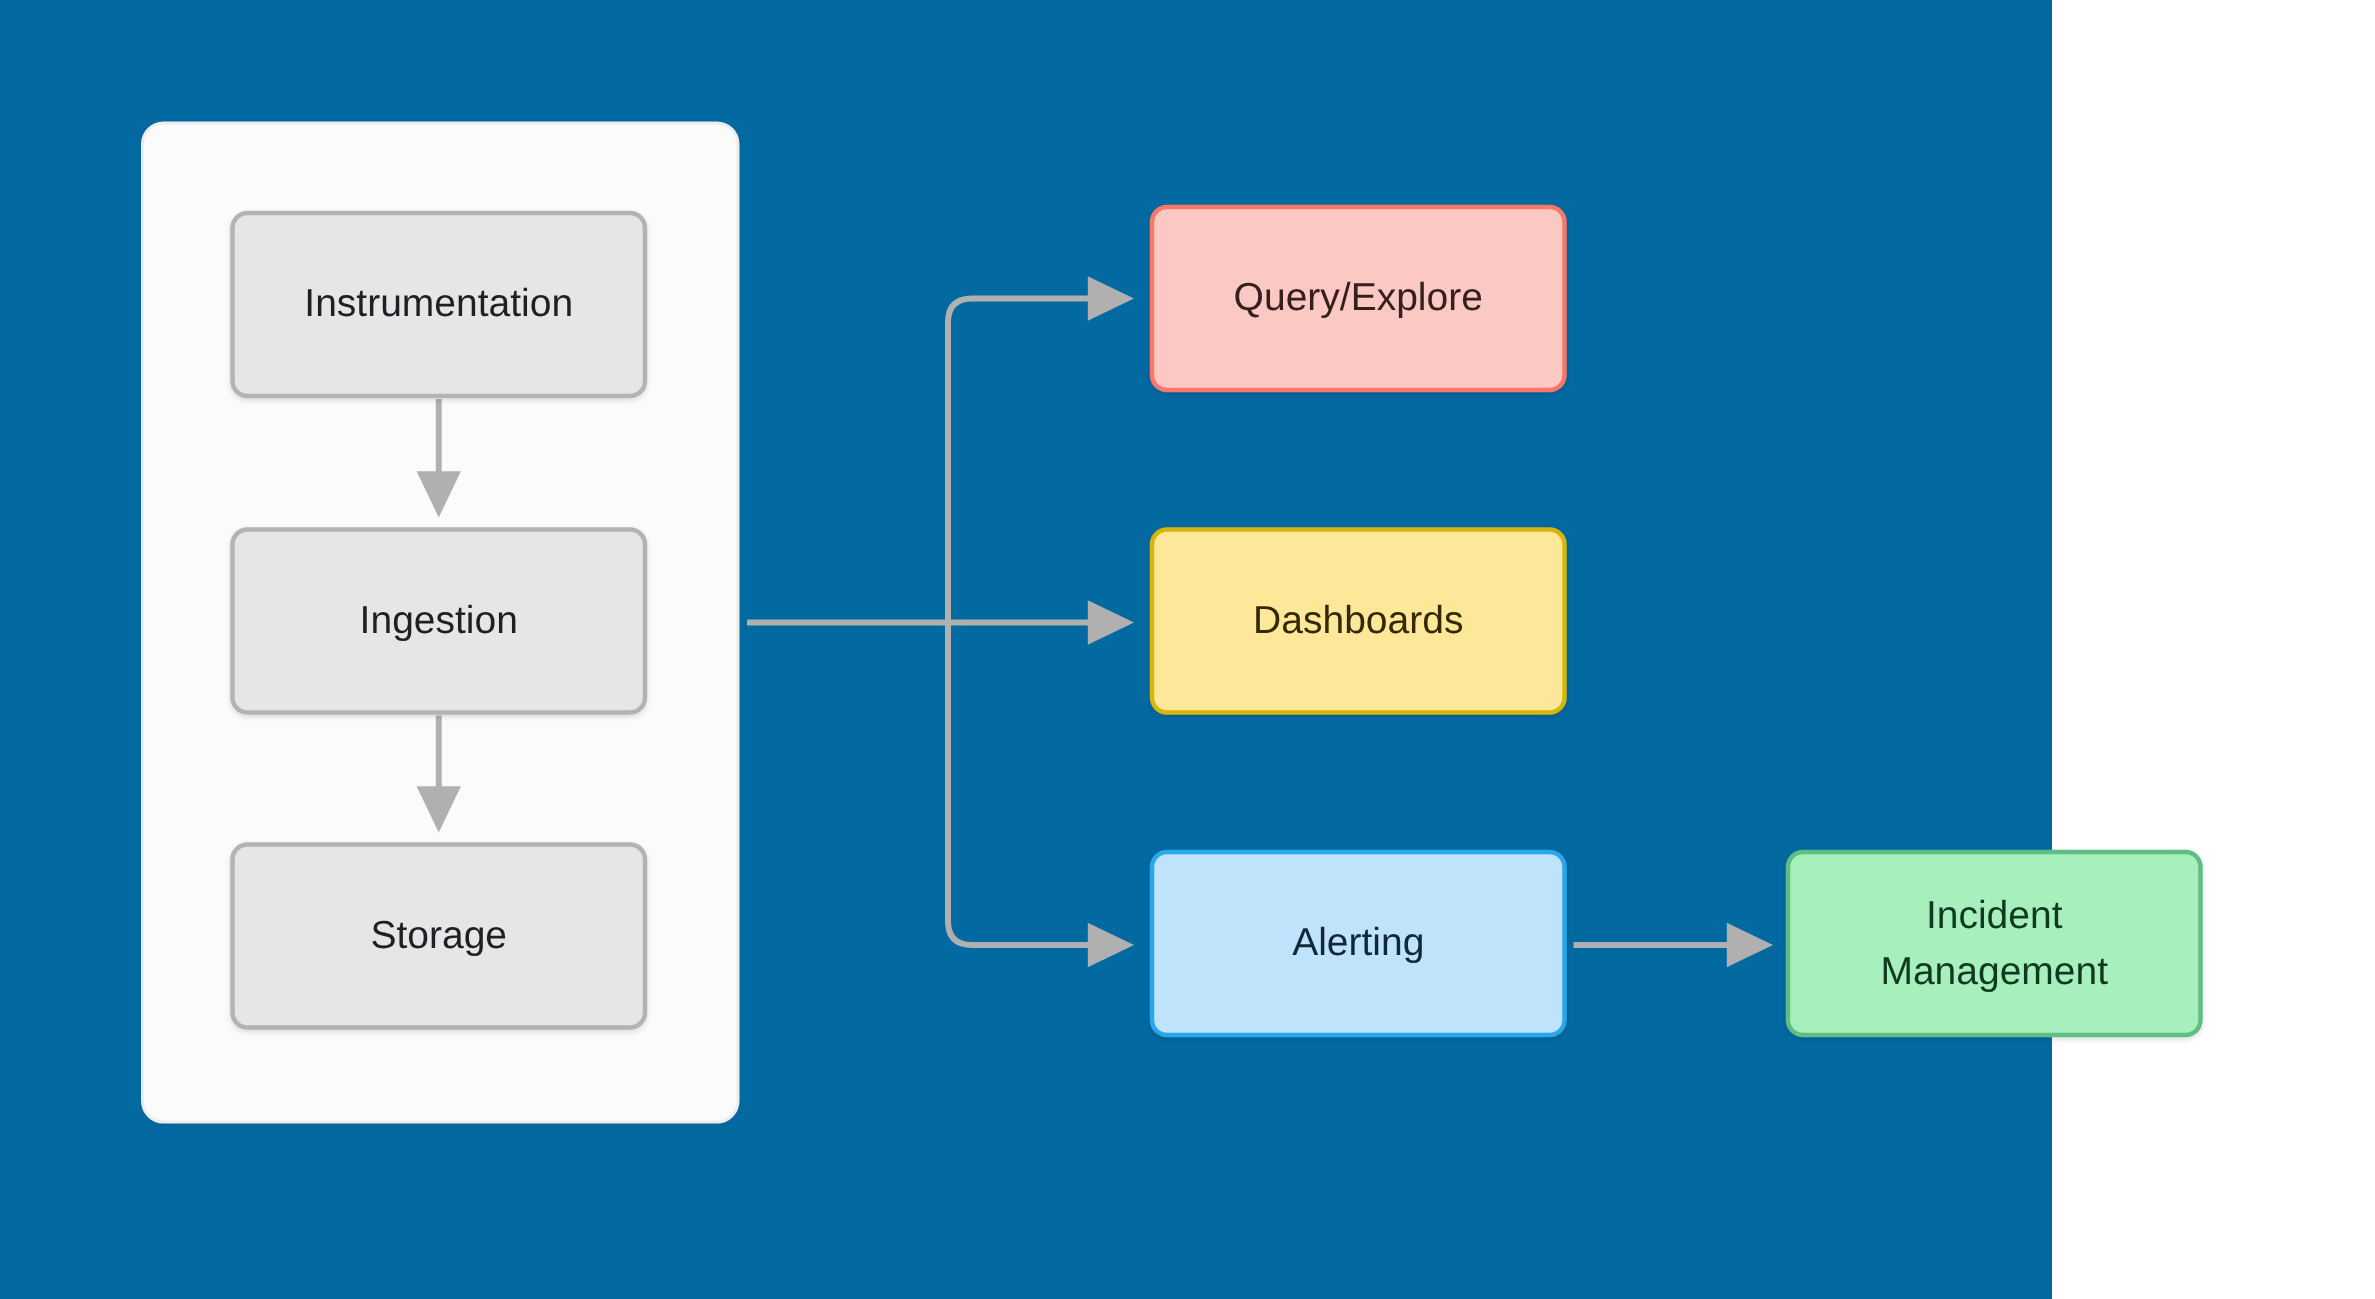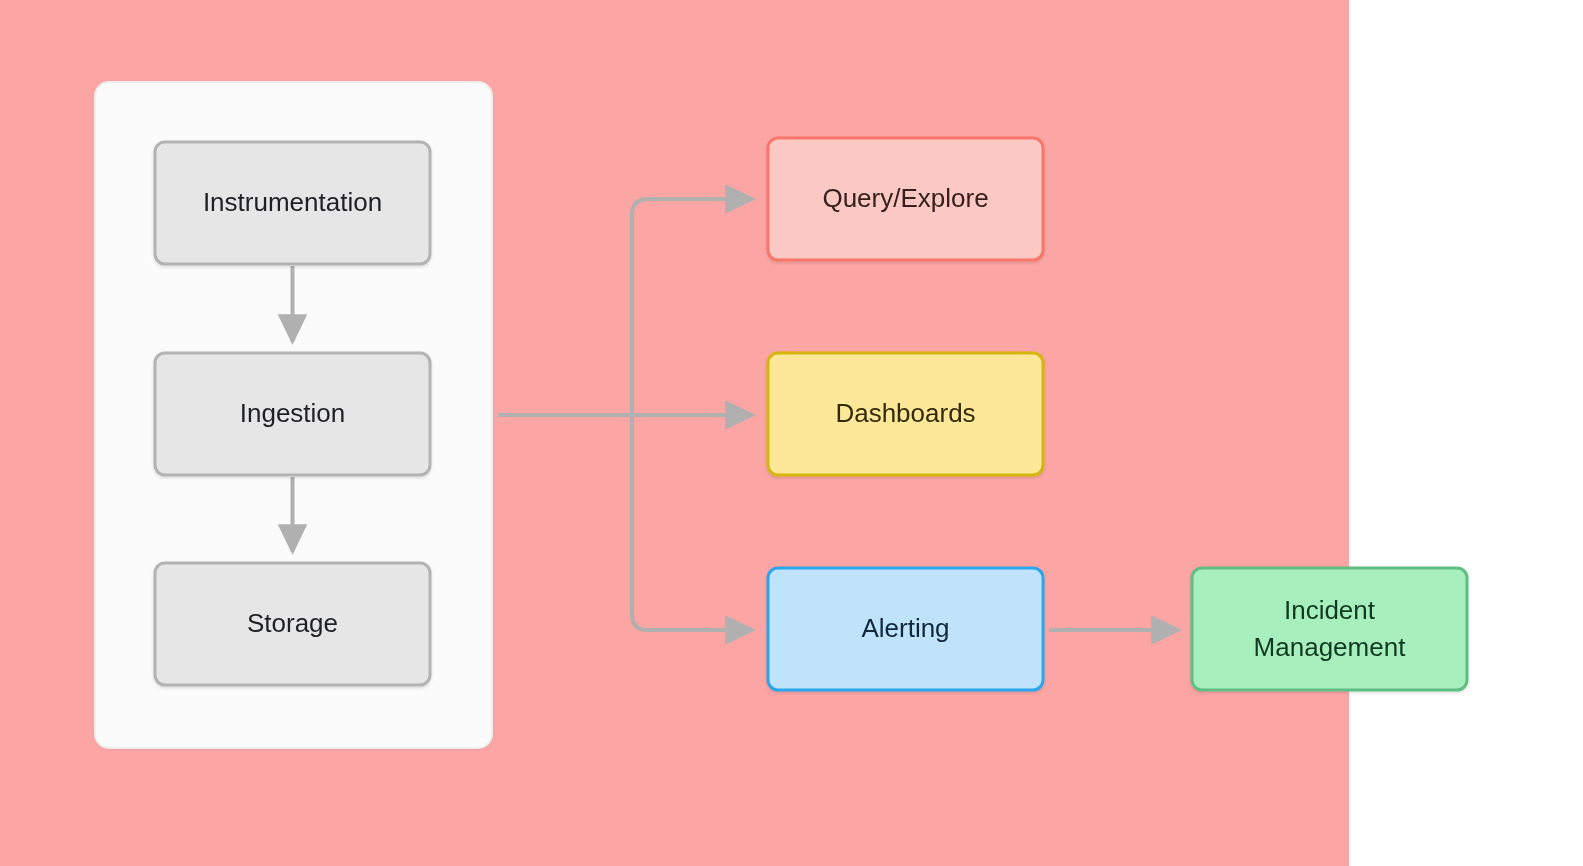--- a/index.html
+++ b/index.html
@@ -10,21 +10,22 @@
   body {
     width: 1583px;
     height: 866px;
     font-family: "Liberation Sans", sans-serif;
     overflow: hidden;
   }
   #diagram-root {
     position: relative;
     width: 1349px;
     height: 866px;
-    background: #fca5a5;
+    background: #0369a1;
+    padding-left: 19px;
   }
   svg.diagram-canvas {
     position: absolute;
     top: 0;
     left: 0;
     width: 1583px;
     height: 866px;
     display: block;
   }
   .node-label {

